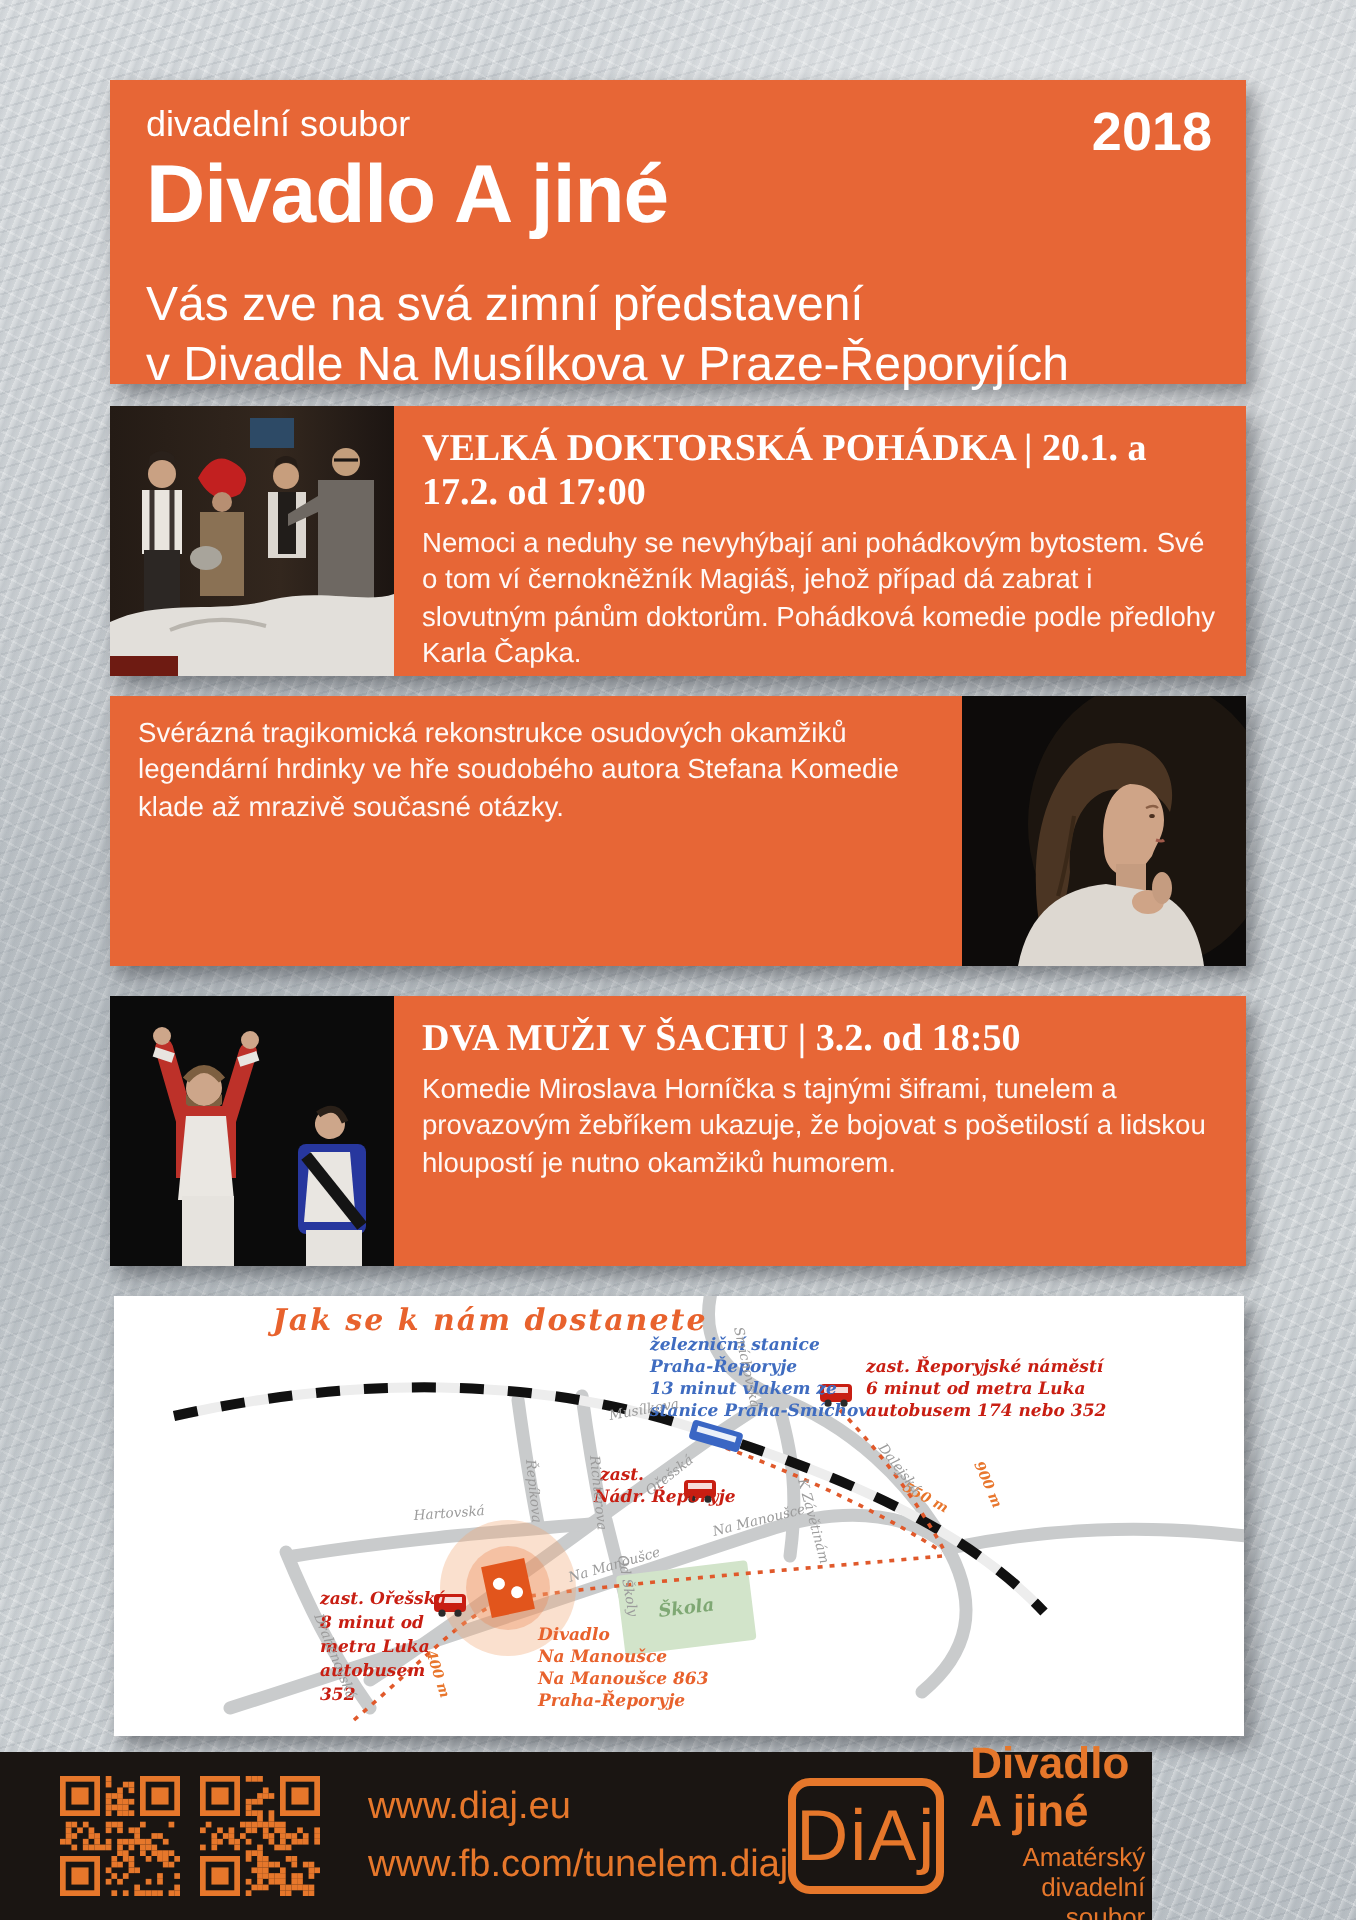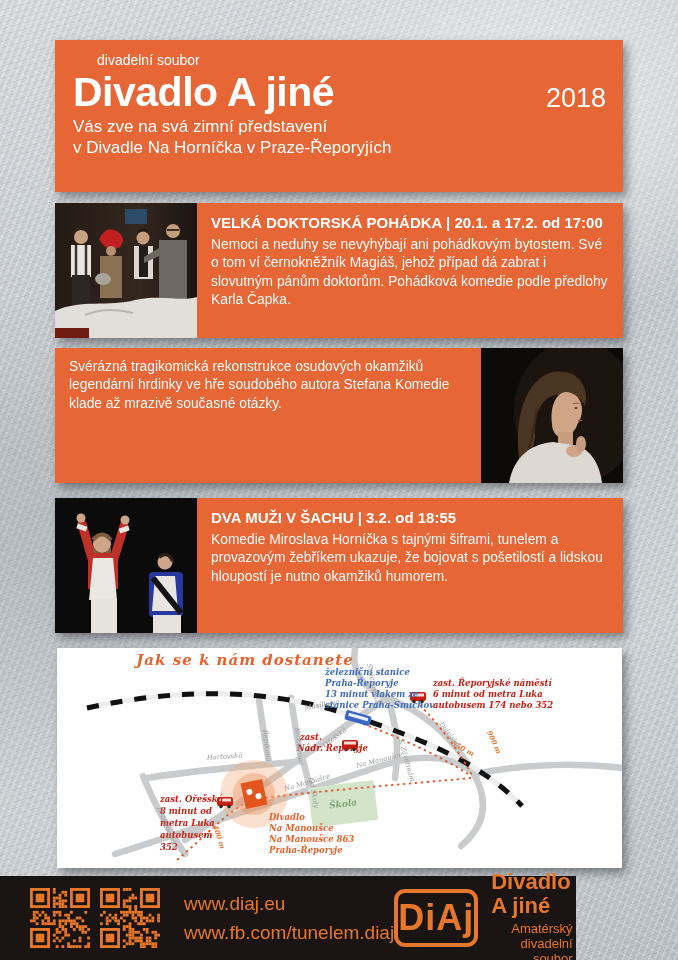--- a/index.html
+++ b/index.html
@@ -13,33 +13,33 @@
       repeating-linear-gradient(112deg, rgba(255,255,255,.30) 0px, rgba(255,255,255,0) 2px, rgba(158,166,173,.18) 3px, rgba(255,255,255,0) 6px),
       repeating-linear-gradient(28deg, rgba(255,255,255,.22) 0 1px, rgba(0,0,0,0) 1px 9px),
       repeating-linear-gradient(-15deg, rgba(100,110,120,.12) 0 1px, rgba(0,0,0,0) 1px 6px),
       linear-gradient(165deg,#d8dcdf 0%,#c2c7cb 40%,#ced3d6 70%,#b9bfc4 100%);
   }
   .card{position:absolute;box-shadow:4px 5px 9px rgba(28,30,38,.45);}
   .orange-bg{background:#e76636;color:#fff;}
 
   
   .header-card{left:55px;top:40px;width:568px;height:152px;padding:13px 18px 10px 18px;}
-  .eyebrow{font-size:14px;line-height:1.1;margin-left:24px;}
+  .eyebrow{font-size:18px;line-height:1.1;}
   .h-title{font-size:41px;font-weight:bold;line-height:1.08;margin-top:2px;letter-spacing:-.5px;}
-  .h-sub{font-size:17px;line-height:1.24;margin-top:1px;}
-  .h-year{position:absolute;top:11px;right:17px;font-size:27px;font-weight:normal;margin-top:32px;}
+  .h-sub{font-size:24px;line-height:1.24;margin-top:19px;}
+  .h-year{position:absolute;top:11px;right:17px;font-size:27px;font-weight:bold;}
 
   
   .show{left:55px;width:568px;height:135px;display:flex;}
   .show.rev{flex-direction:row-reverse;}
   #show1{top:203px;} #show2{top:348px;} #show3{top:498px;}
   .photo{flex:0 0 142px;width:142px;height:135px;background:#111;}
   .photo svg{display:block;width:100%;height:100%;}
   .show-body{flex:1;padding:10px 14px 8px 14px;}
-  .show-title{font-size:15px;font-weight:bold;margin:1px 0 5px 0;}
+  .show-title{font-size:19px;font-weight:bold;margin:1px 0 5px 0;font-family:Liberation Serif, serif;}
   .show-desc{font-size:13.8px;line-height:1.34;margin:0;color:rgba(255,255,255,.96);}
 
   
   .map-card{left:57px;top:648px;width:565px;height:220px;background:#ffffff;}
   .map-card svg{display:block;width:565px;height:220px;}
   .mt{font:italic bold 15px "DejaVu Serif",serif;fill:#e8622d;letter-spacing:1px;}
   .note-blue{font:italic bold 8.5px "DejaVu Serif",serif;fill:#3f6cc0;}
   .note-red{font:italic bold 8.5px "DejaVu Serif",serif;fill:#c81e12;}
   .note-orange{font:italic bold 8.5px "DejaVu Serif",serif;fill:#e8622d;}
   .dist{font:italic bold 7px "DejaVu Serif",serif;fill:#e8762d;}
@@ -50,37 +50,37 @@
   .rail-dash{stroke:#111;stroke-width:5;fill:none;stroke-dasharray:12 12;}
   .dotted{stroke:#e0592b;stroke-width:1.8;fill:none;stroke-dasharray:2.5 3.5;}
 
   
   .footer{position:absolute;left:0;top:876px;width:576px;height:84px;background:#1a1512;
           display:flex;align-items:center;padding:0 30px;}
   .qr{width:60px;height:60px;margin-right:10px;flex:0 0 60px;}
   .urls{margin-left:14px;color:#e6772b;font-size:19px;line-height:1.55;}
   .brand{margin-left:auto;display:flex;align-items:center;}
   .logo{width:86px;height:58px;border:4px solid #e6772b;border-radius:11px;color:#e6772b;
-        font-size:36px;font-weight:bold;display:flex;align-items:center;justify-content:center;letter-spacing:1px;}
+        font-size:36px;font-weight:normal;display:flex;align-items:center;justify-content:center;letter-spacing:1px;}
   .brand-text{margin-left:13px;color:#e6772b;}
   .brand-name{font-size:22px;font-weight:bold;line-height:1.1;}
   .brand-sub{font-size:13px;margin-top:3px;text-align:right;}
 </style>
 </head>
 <body>
 
 <div class="poster">
 
   <div class="card orange-bg header-card">
     <div class="eyebrow">divadelní soubor</div>
     <div class="h-year">2018</div>
     <div class="h-title">Divadlo A jiné</div>
     <div class="h-sub">
       <div>Vás zve na svá zimní představení</div>
-      <div>v Divadle Na Horníčka v Praze-Řeporyjích</div>
+      <div>v Divadle Na Musílkova v Praze-Řeporyjích</div>
     </div>
   </div>
 
   <div class="card show" id="show1">
     <div class="photo">
       <svg viewBox="0 0 142 135" preserveAspectRatio="none">
         <defs>
           <linearGradient id="p1" x1="0" y1="0" x2="1" y2="0">
             <stop offset="0" stop-color="#241b15"></stop>
               <stop offset=".6" stop-color="#33271e"></stop>
@@ -160,21 +160,21 @@
             <circle cx="110" cy="64" r="7.5" fill="#cda68a"></circle>
           <path d="M103 61 q7 -9 14 0" stroke="#2a2018" stroke-width="3.5" fill="none"></path>
           </g>
         <rect x="94" y="74" width="34" height="45" rx="4" fill="#27379e"></rect>
         <path d="M100 78 h20 l3 35 h-26 Z" fill="#e9e6e1"></path>
         <line x1="98" y1="80" x2="126" y2="115" stroke="#141414" stroke-width="6"></line>
         <rect x="98" y="117" width="28" height="18" fill="#e6e3de"></rect>
       </svg>
     </div>
     <div class="show-body orange-bg">
-      <h2 class="show-title">DVA MUŽI V ŠACHU | 3.2. od 18:55</h2>
+      <h2 class="show-title">DVA MUŽI V ŠACHU | 3.2. od 18:50</h2>
       <p class="show-desc">Komedie Miroslava Horníčka s tajnými šiframi, tunelem a provazovým žebříkem ukazuje, že bojovat s pošetilostí a lidskou hloupostí je nutno okamžiků humorem.</p>
     </div>
   </div>
 
   <div class="card map-card">
     <svg viewBox="0 0 565 220">
 
       <g>
         <path class="road" d="M 299 -4 C 293 20 302 38 330 50"></path>
         <path class="road" d="M 330 50 C 368 64 398 92 418 128"></path>

